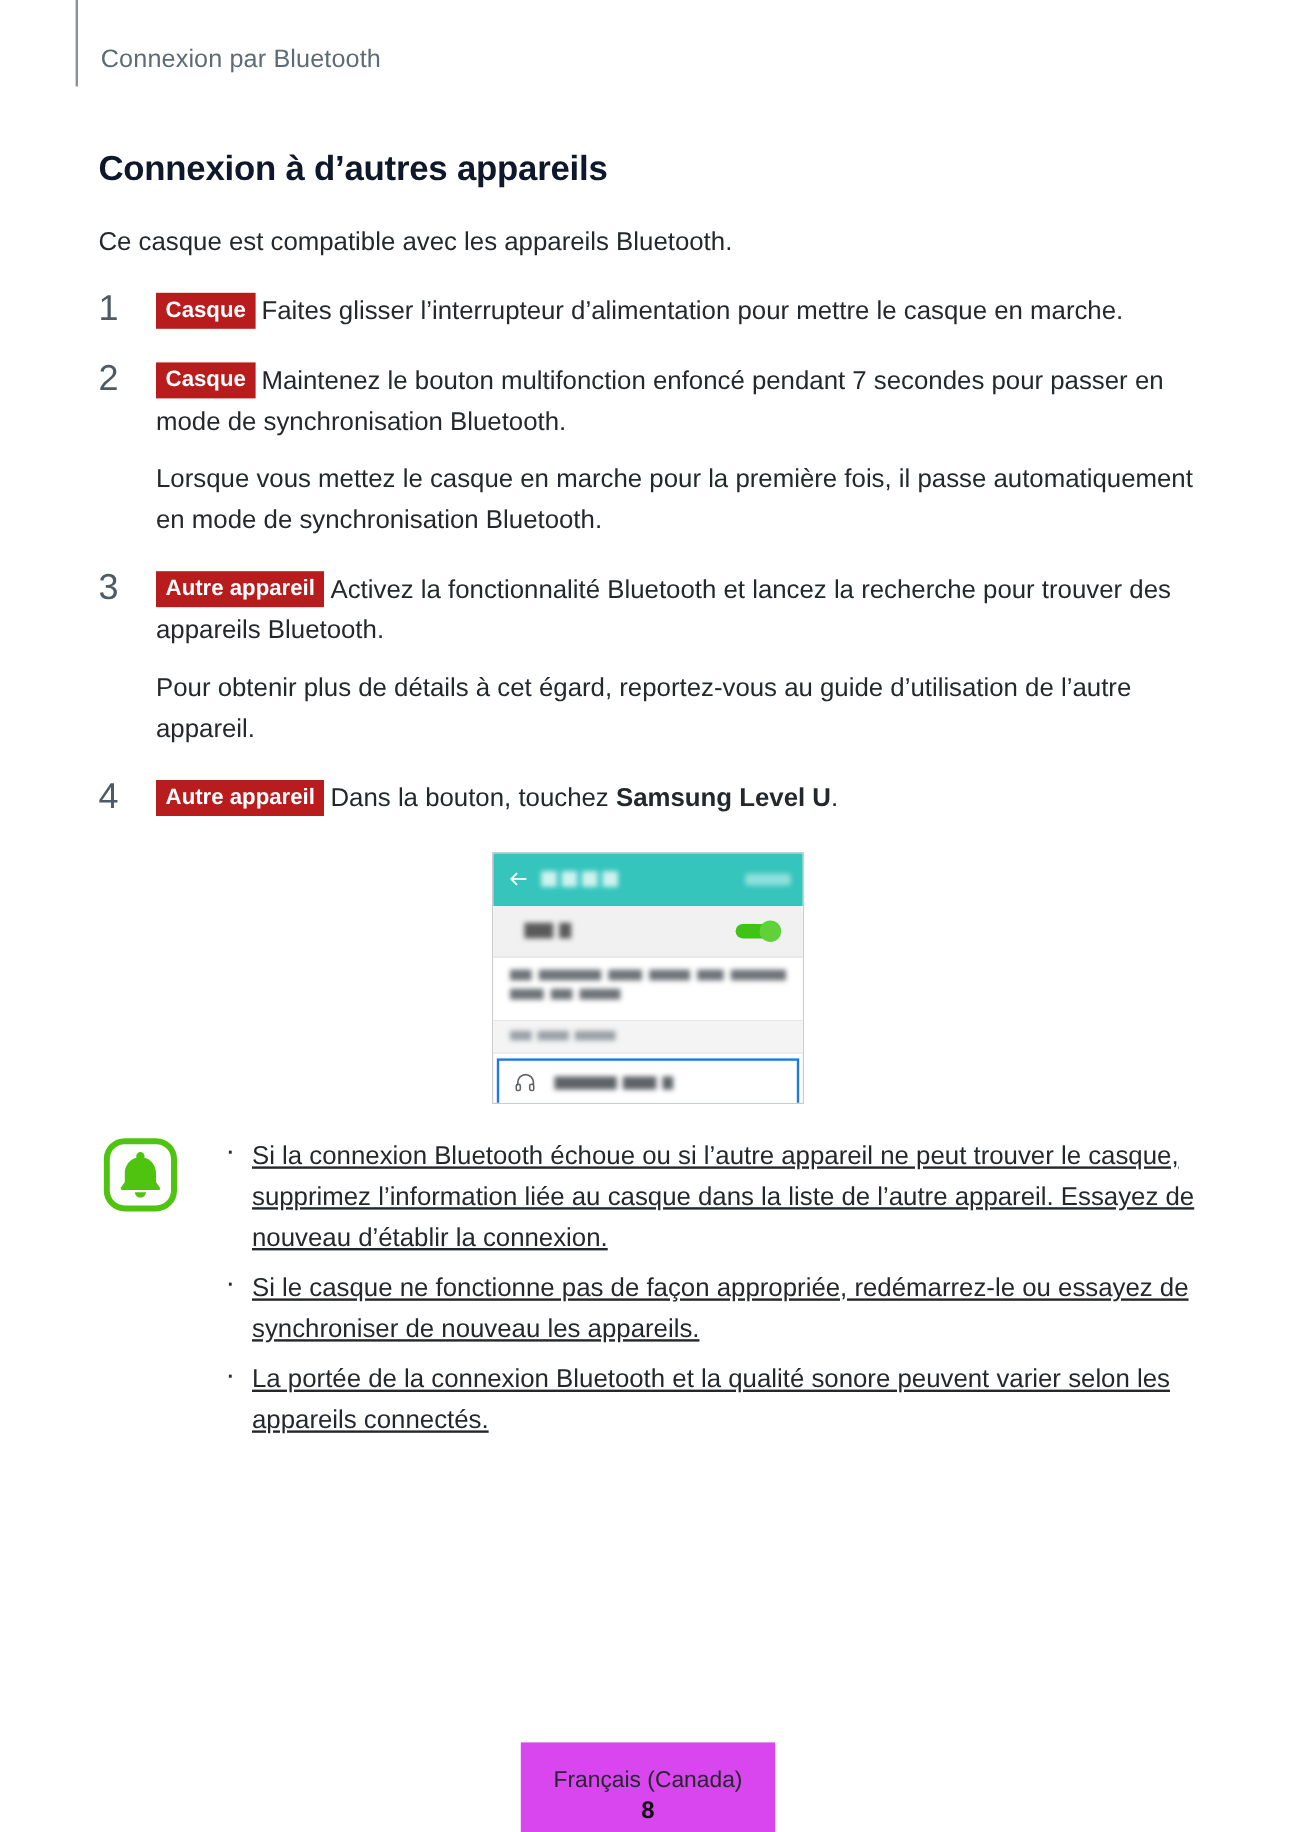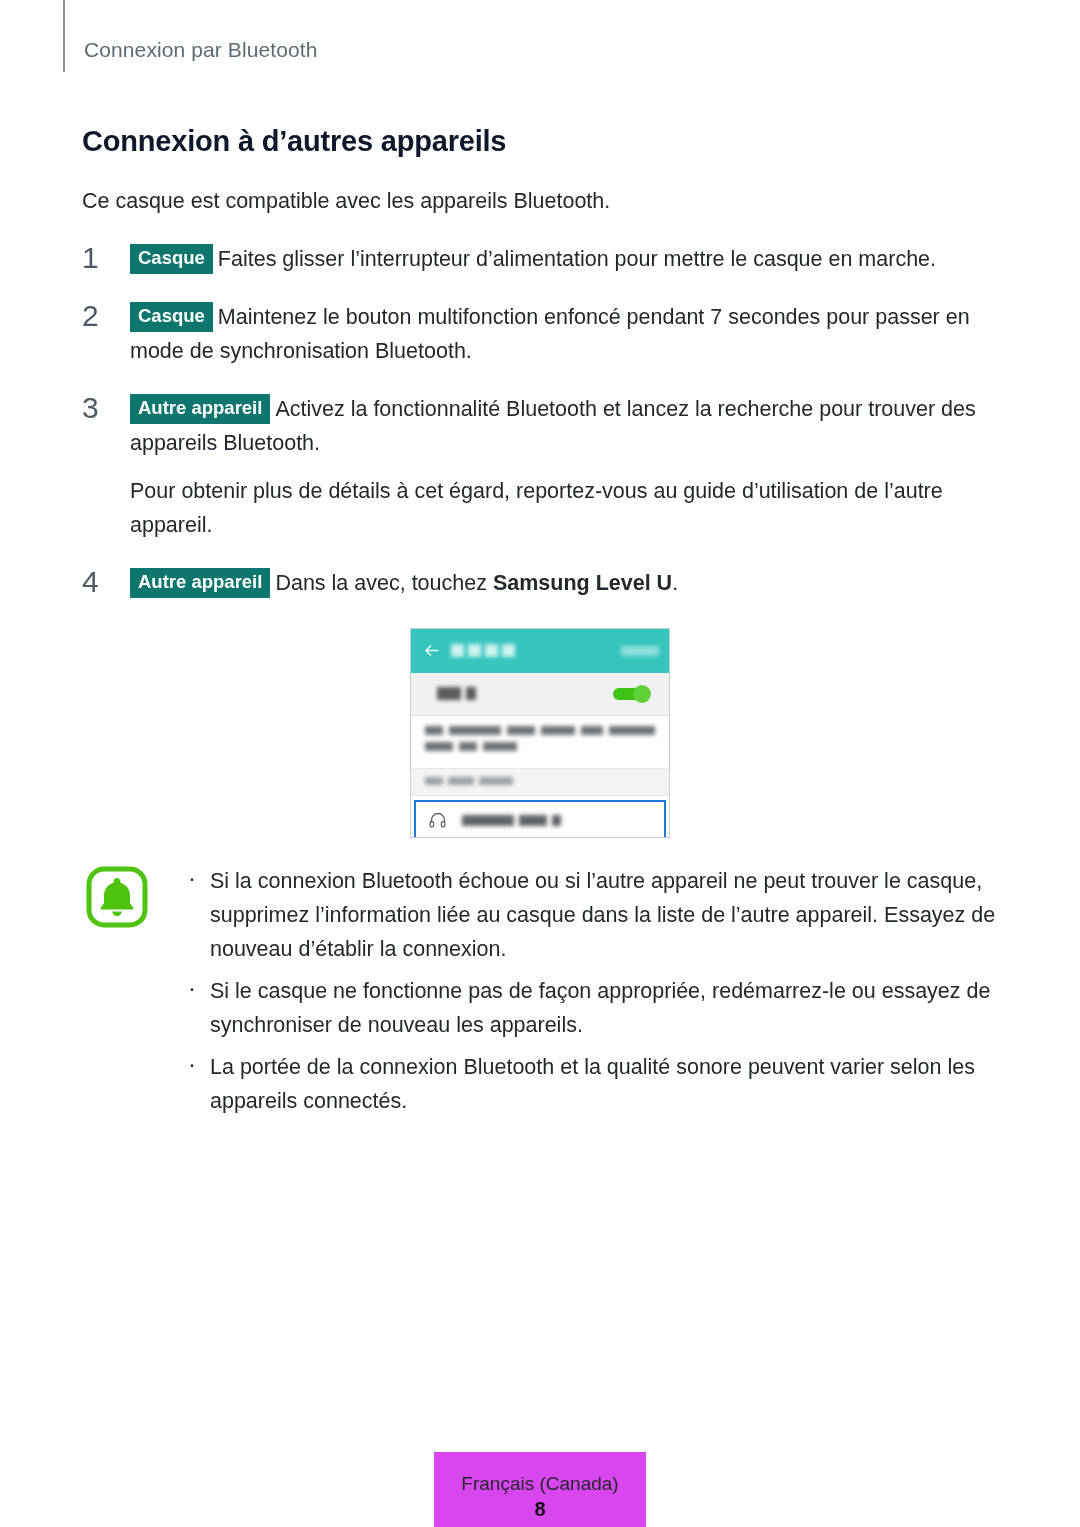--- a/index.html
+++ b/index.html
@@ -74,21 +74,21 @@
     top: -2px;
     width: 30px;
     text-align: left;
     font-size: 30px;
     line-height: 36px;
     color: #4e5a64;
     font-weight: normal;
   }
   .badge {
     display: inline-block;
-    background: #0f766e;
+    background: #b91c1c;
     color: #ffffff;
     font-weight: bold;
     font-size: 18.5px;
     line-height: 18.5px;
     padding: 5px 8px 6px 8px;
     margin-right: 5px;
     position: relative;
     top: -2px;
     white-space: nowrap;
   }
@@ -288,20 +288,21 @@
     margin: 0;
     padding: 0;
   }
   .note li {
     position: relative;
     padding-left: 28px;
     font-size: 21.5px;
     line-height: 34px;
     color: #23282c;
     margin-bottom: 8px;
+    text-decoration: underline;
   }
   .note li:before {
     content: "\00b7";
     position: absolute;
     left: 6px;
     top: -3px;
     font-size: 24px;
     color: #23282c;
   }
 
@@ -345,34 +346,35 @@
     <span class="num">1</span>
     <span class="badge">Casque</span><span>Faites glisser l’interrupteur d’alimentation pour mettre le casque en marche.</span>
   </div>
 
   <div class="step-gap"></div>
 
   <div class="step">
     <span class="num">2</span>
     <span class="badge">Casque</span><span>Maintenez le bouton multifonction enfoncé pendant 7 secondes pour passer en mode de synchronisation Bluetooth.</span>
   </div>
+  <div class="sub">Lorsque vous mettez le casque en marche pour la première fois, il passe automatiquement en mode de synchronisation Bluetooth.</div>
 
   <div class="step-gap"></div>
 
   <div class="step">
     <span class="num">3</span>
     <span class="badge">Autre appareil</span><span>Activez la fonctionnalité Bluetooth et lancez la recherche pour trouver des appareils Bluetooth.</span>
   </div>
   <div class="sub">Pour obtenir plus de détails à cet égard, reportez-vous au guide d’utilisation de l’autre appareil.</div>
 
   <div class="step-gap"></div>
 
   <div class="step">
     <span class="num">4</span>
-    <span class="badge">Autre appareil</span><span>Dans la avec, touchez </span><b class="strong">Samsung Level U</b><span>.</span>
+    <span class="badge">Autre appareil</span><span>Dans la bouton, touchez </span><b class="strong">Samsung Level U</b><span>.</span>
   </div>
 
   <div class="shot-wrap">
     <div class="phone-shot">
 
       <div class="ps-appbar">
         <span class="ps-back">
           <svg width="17" height="17" viewBox="0 0 17 17">
             <path d="M15 8.5 H3 M7.5 4 L3 8.5 L7.5 13" fill="none" stroke="#e9fbf9" stroke-width="1.6" stroke-linecap="round" stroke-linejoin="round"></path>
           </svg>

